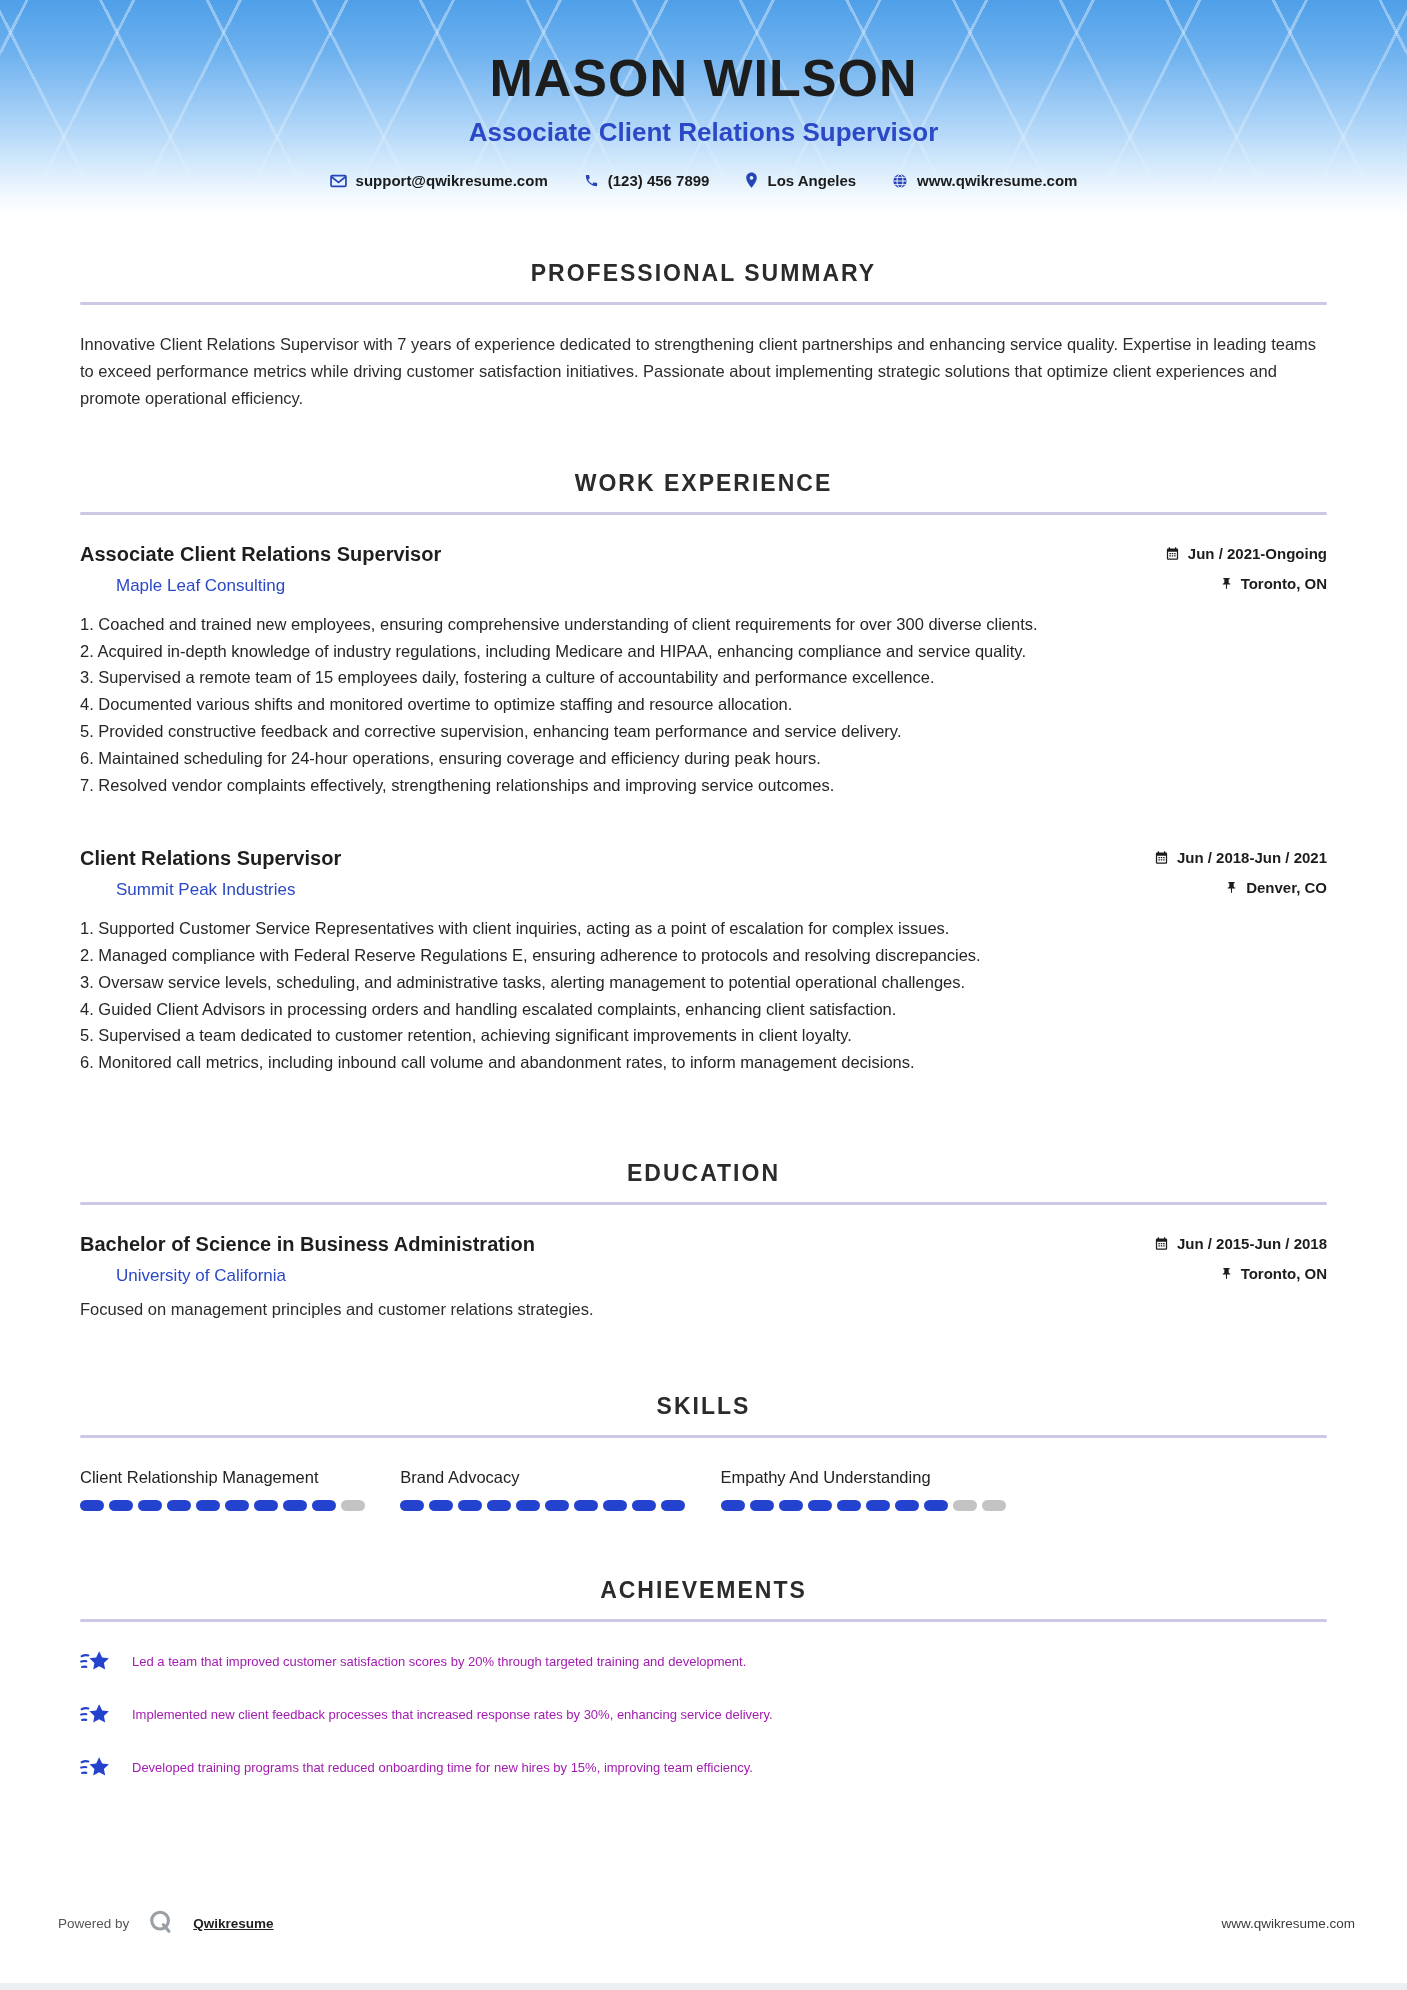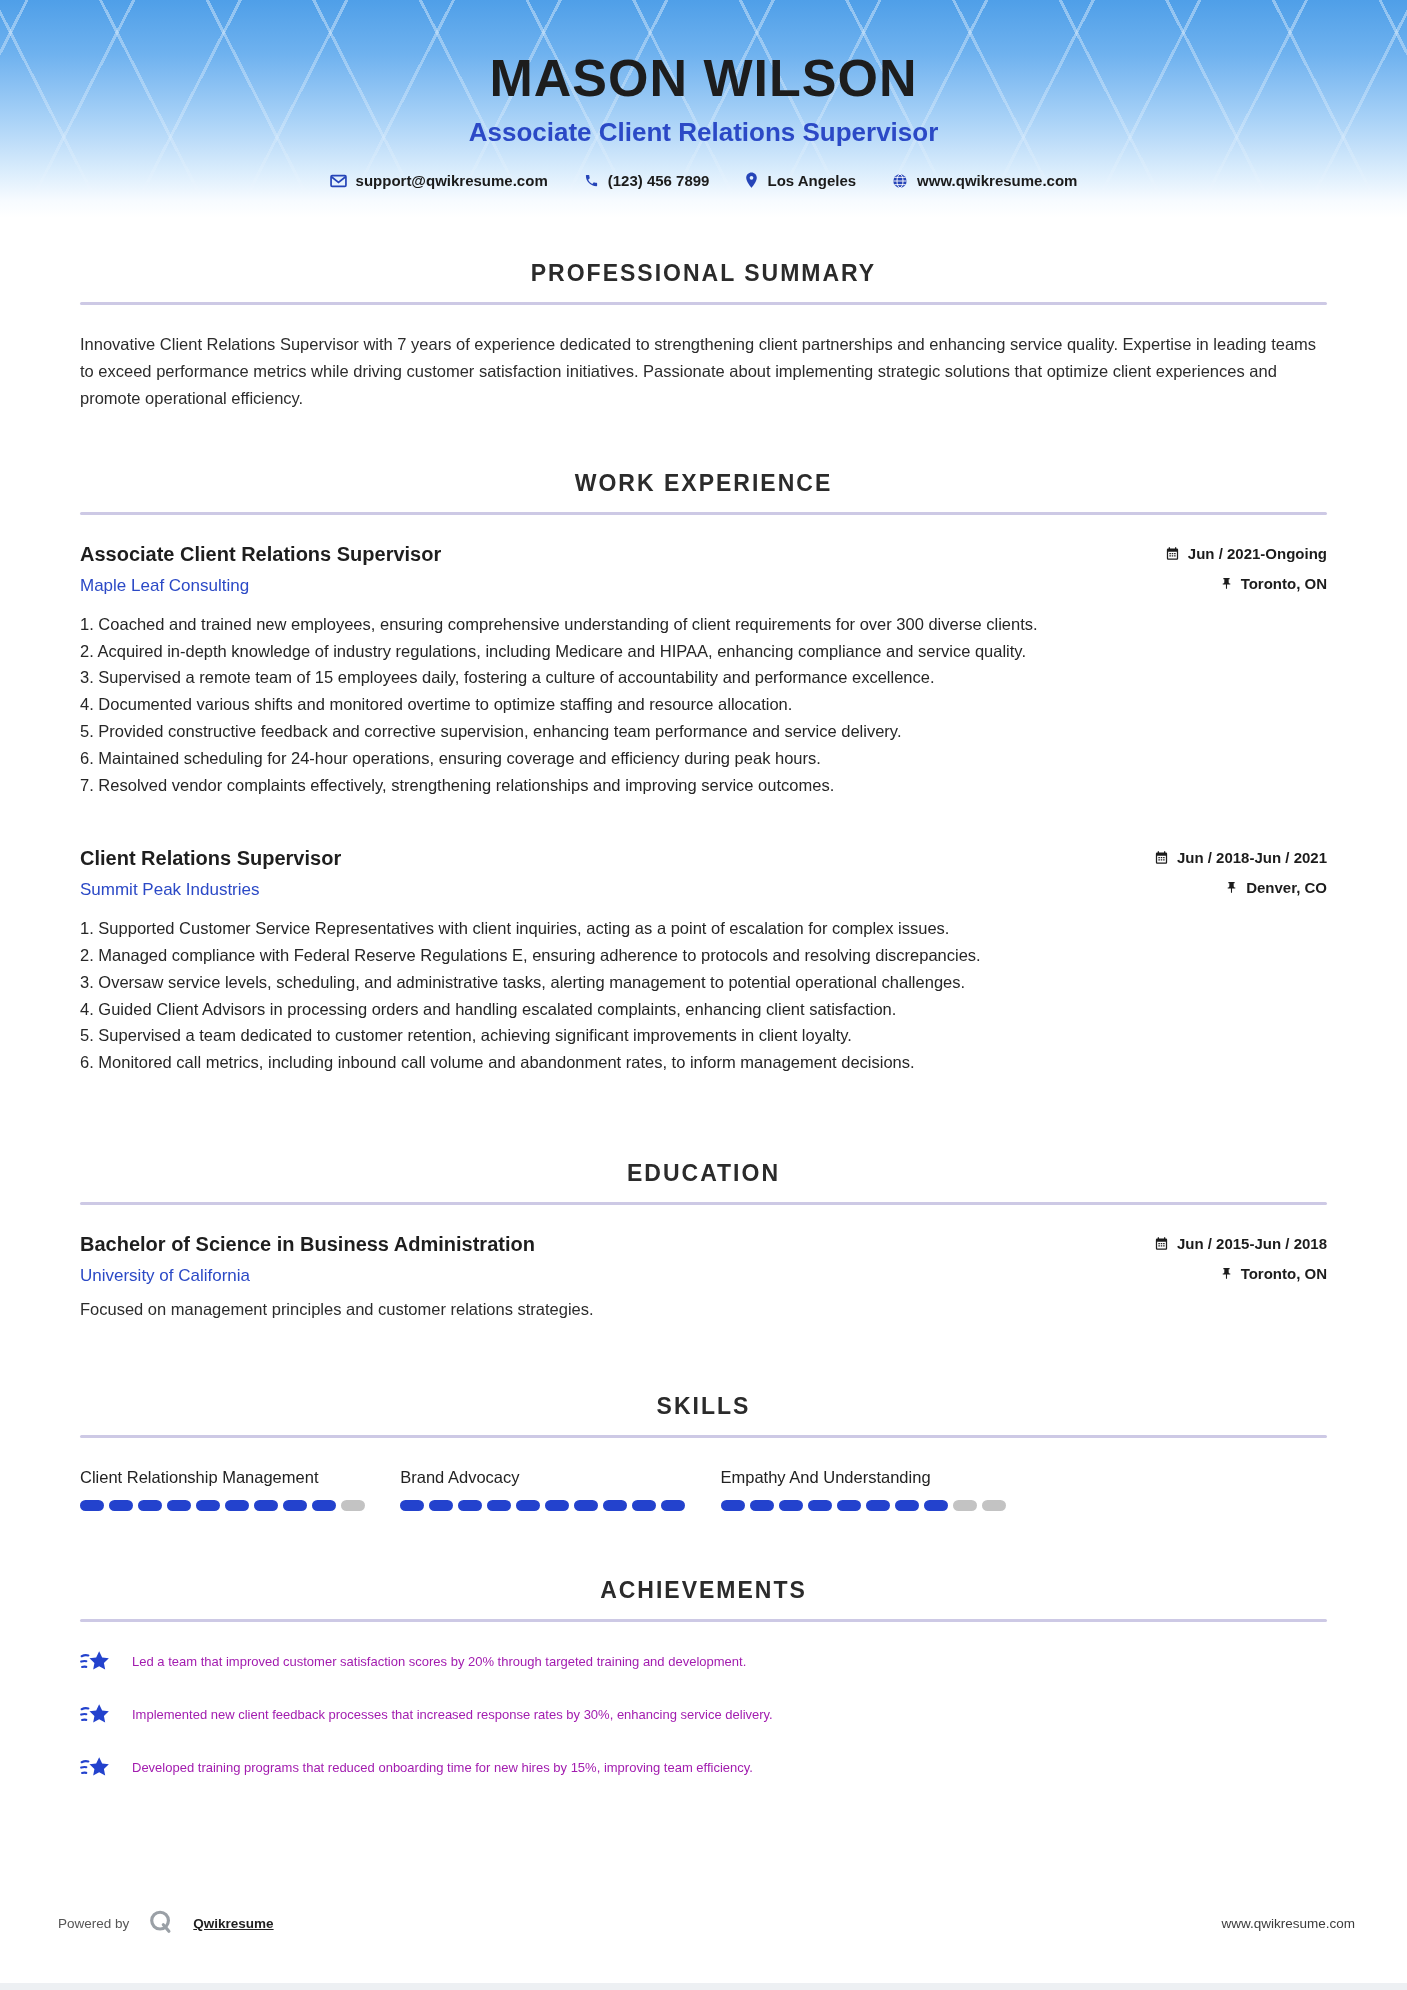--- a/index.html
+++ b/index.html
@@ -39,21 +39,21 @@
   .summary-head { margin-top:42px; }
   .summary-text { margin-top:26px; font-size:16.5px; line-height:1.63; color:#2c2c2c; }
 
   .work-head { margin-top:58px; }
   .job { margin-top:28px; }
   .job + .job { margin-top:48px; }
   .row-split { display:flex; justify-content:space-between; align-items:baseline; }
   .job-title { font-size:20px; font-weight:800; color:#1e1e1e; }
   .meta { display:flex; align-items:center; gap:8px; font-size:15px; font-weight:600; color:#1c1c1c; white-space:nowrap; }
   .meta svg { display:block; }
-  .job-sub { margin-top:9px; }
+  .job-sub { margin-top:9px;margin-left:36px; }
   .company { font-size:17px; color:#2b49c6; cursor:pointer; }
   .bullets { margin-top:15px; list-style:none; counter-reset:it; font-size:16.5px; line-height:1.63; color:#262626; }
   .bullets li { counter-increment:it; }
   .bullets li::before { content:counter(it) ". "; }
 
   .edu-head { margin-top:84px; }
   .edu-desc { margin-top:14px; font-size:16.5px; color:#2c2c2c; }
 
   .skills-head { margin-top:74px; }
   .skills-grid { display:grid; grid-template-columns:repeat(4,1fr); column-gap:34px; margin-top:28px; }

